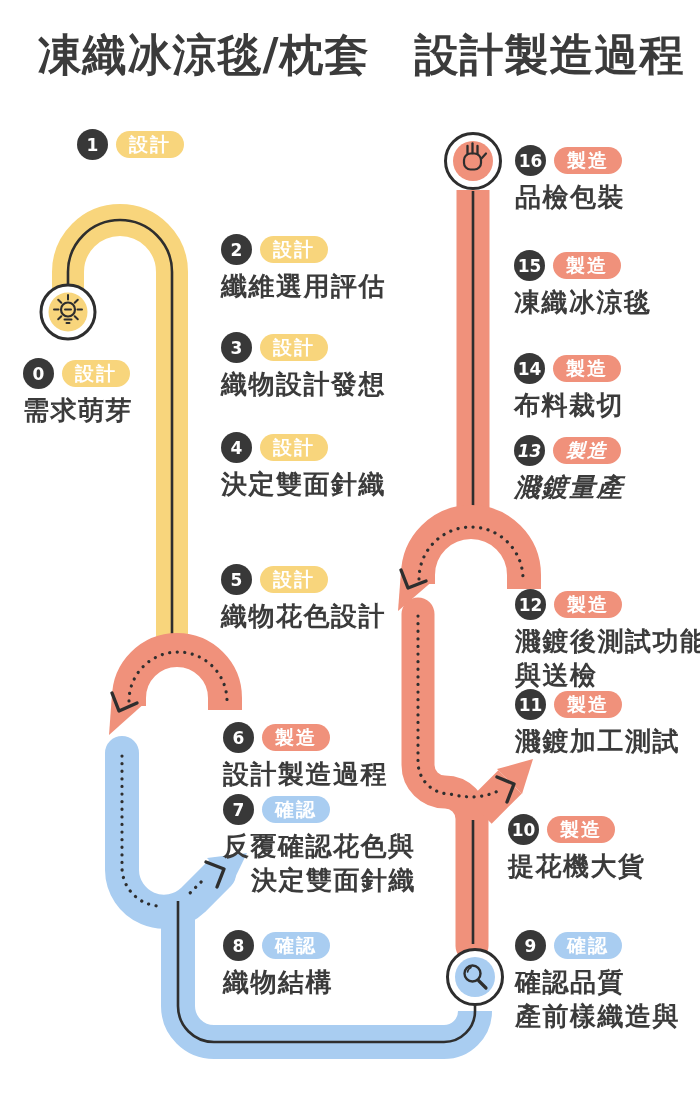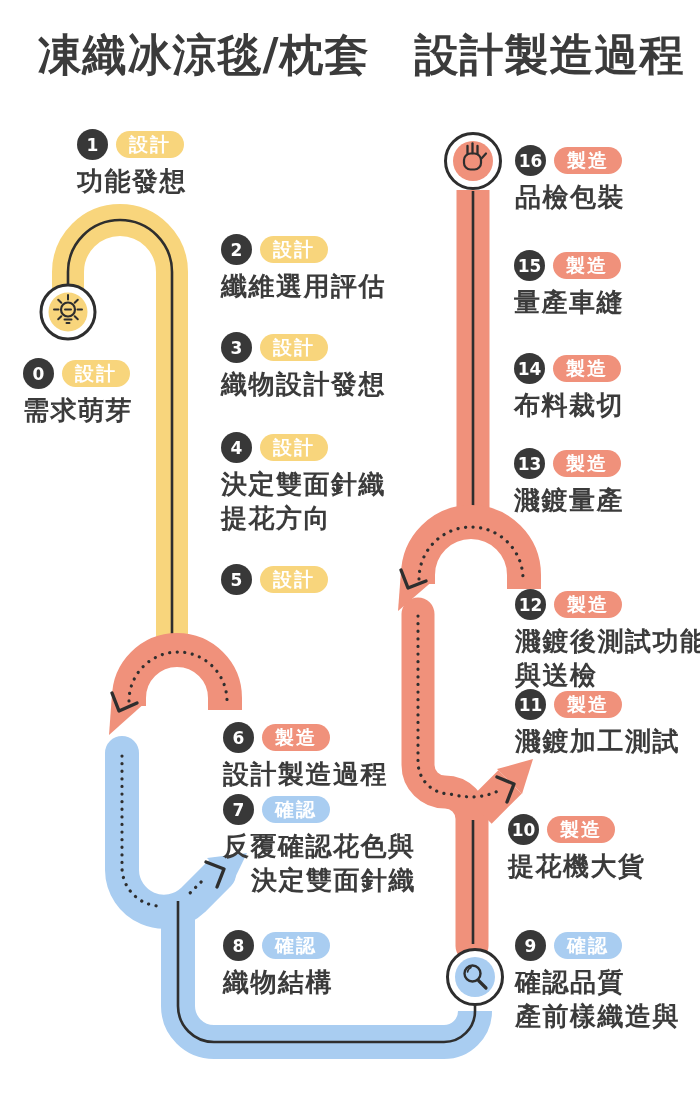--- a/index.html
+++ b/index.html
@@ -121,23 +121,20 @@
         </div>
         <div class="step-lines">
           <div>需求萌芽</div>
         </div>
       </div>
       <div class="step" style="left: 77px; top: 129px;">
         <div class="step-head">
           <div class="step-num">1</div>
           <div class="step-badge" style="background: rgb(248, 213, 124);">設計</div>
         </div>
-        <div class="step-lines">
-          <div>功能發想</div>
-        </div>
       </div>
       <div class="step" style="left: 221px; top: 234px;">
         <div class="step-head">
           <div class="step-num">2</div>
           <div class="step-badge" style="background: rgb(248, 213, 124);">設計</div>
         </div>
         <div class="step-lines">
           <div>纖維選用評估</div>
         </div>
       </div>
@@ -150,27 +147,29 @@
           <div>織物設計發想</div>
         </div>
       </div>
       <div class="step" style="left: 221px; top: 432px;">
         <div class="step-head">
           <div class="step-num">4</div>
           <div class="step-badge" style="background: rgb(248, 213, 124);">設計</div>
         </div>
         <div class="step-lines">
           <div>決定雙面針織</div>
-          <div>提花方向</div>
         </div>
       </div>
       <div class="step" style="left: 221px; top: 564px;">
         <div class="step-head">
           <div class="step-num">5</div>
           <div class="step-badge" style="background: rgb(248, 213, 124);">設計</div>
+        </div>
+        <div class="step-lines">
+          <div>織物花色設計</div>
         </div>
       </div>
       <div class="step" style="left: 223px; top: 722px;">
         <div class="step-head">
           <div class="step-num">6</div>
           <div class="step-badge" style="background: rgb(240, 145, 123);">製造</div>
         </div>
         <div class="step-lines">
           <div>設計製造過程</div>
         </div>
@@ -225,21 +224,21 @@
       <div class="step" style="left: 515px; top: 589px;">
         <div class="step-head">
           <div class="step-num">12</div>
           <div class="step-badge" style="background: rgb(240, 145, 123);">製造</div>
         </div>
         <div class="step-lines">
           <div>濺鍍後測試功能</div>
           <div>與送檢</div>
         </div>
       </div>
-      <div class="step" style="left: 514px; top: 448px;">
+      <div class="step" style="left: 514px; top: 435px; font-style: italic;">
         <div class="step-head">
           <div class="step-num">13</div>
           <div class="step-badge" style="background: rgb(240, 145, 123);">製造</div>
         </div>
         <div class="step-lines">
           <div>濺鍍量產</div>
         </div>
       </div>
       <div class="step" style="left: 514px; top: 353px;">
         <div class="step-head">
@@ -249,21 +248,21 @@
         <div class="step-lines">
           <div>布料裁切</div>
         </div>
       </div>
       <div class="step" style="left: 514px; top: 250px;">
         <div class="step-head">
           <div class="step-num">15</div>
           <div class="step-badge" style="background: rgb(240, 145, 123);">製造</div>
         </div>
         <div class="step-lines">
-          <div>量產車縫</div>
+          <div>凍織冰涼毯</div>
         </div>
       </div>
       <div class="step" style="left: 515px; top: 145px;">
         <div class="step-head">
           <div class="step-num">16</div>
           <div class="step-badge" style="background: rgb(240, 145, 123);">製造</div>
         </div>
         <div class="step-lines">
           <div>品檢包裝</div>
         </div>

